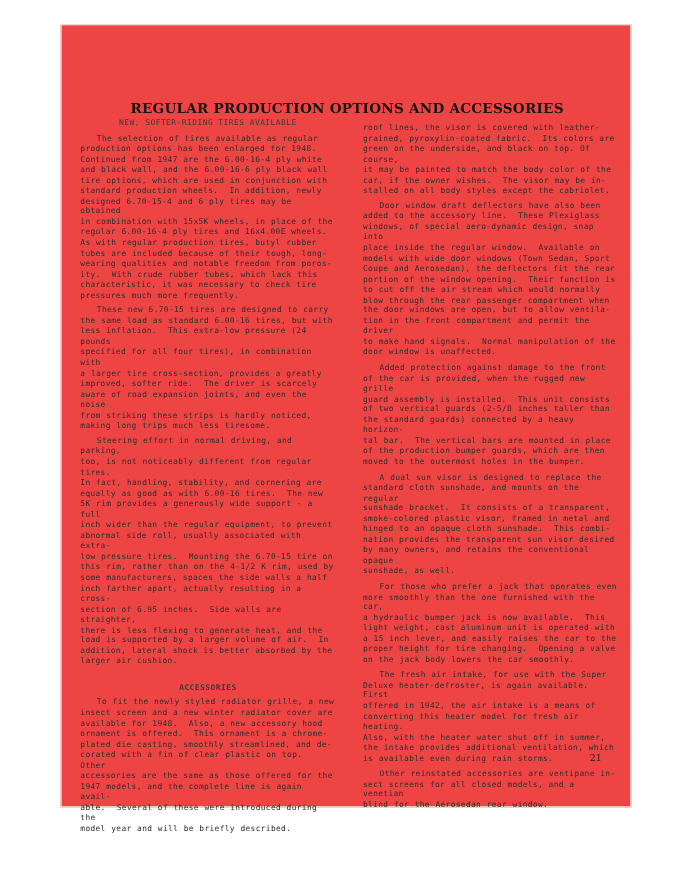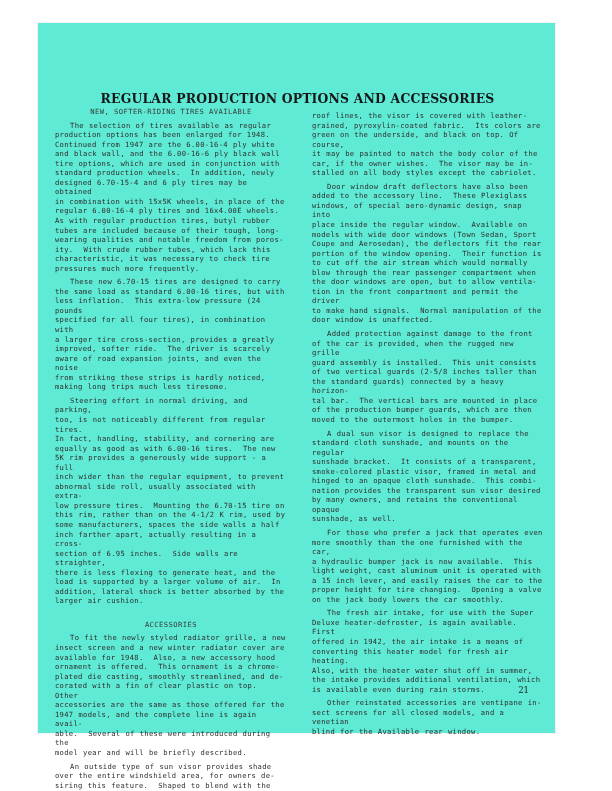--- a/index.html
+++ b/index.html
@@ -9,25 +9,25 @@
     background: #ffffff;
   }
   body {
     width: 612px;
     height: 791px;
     overflow: hidden;
     font-family: "DejaVu Sans Mono", "Liberation Mono", monospace;
   }
   .page-scan {
     position: absolute;
-    left: 37px;
+    left: 55px;
     top: 22px;
     width: 519px;
     height: 712px;
-    background: #5eead4;
+    background: #ef4444;
     border: 1px solid #f2f2f2;
     box-sizing: border-box;
   }
   .page-inner {
     position: absolute;
     left: 0;
     top: 0;
     width: 519px;
     height: 712px;
   }
@@ -58,20 +58,21 @@
     text-align: center;
     font-size: 7.15px;
     line-height: 9.55px;
     letter-spacing: 0.45px;
     color: #3a3a3a;
     white-space: pre;
     margin: 0;
   }
   .subhead.spaced-above {
     margin-top: 14px;
+    font-weight: bold;
   }
   .para {
     font-size: 7.15px;
     line-height: 9.55px;
     letter-spacing: 0.32px;
     color: #2e2e2e;
     margin: 4px;
     white-space: pre-wrap;
     word-spacing: 0.4px;
   }
@@ -142,23 +143,20 @@
         <p class="para">   To fit the newly styled radiator grille, a new
 insect screen and a new winter radiator cover are
 available for 1948.  Also, a new accessory hood
 ornament is offered.  This ornament is a chrome-
 plated die casting, smoothly streamlined, and de-
 corated with a fin of clear plastic on top.  Other
 accessories are the same as those offered for the
 1947 models, and the complete line is again avail-
 able.  Several of these were introduced during the
 model year and will be briefly described.</p>
-        <p class="para">   An outside type of sun visor provides shade
-over the entire windshield area, for owners de-
-siring this feature.  Shaped to blend with the</p>
       </div>
 
       <div class="col">
         <p class="para">roof lines, the visor is covered with leather-
 grained, pyroxylin-coated fabric.  Its colors are
 green on the underside, and black on top. Of course,
 it may be painted to match the body color of the
 car, if the owner wishes.  The visor may be in-
 stalled on all body styles except the cabriolet.</p>
         <p class="para">   Door window draft deflectors have also been
@@ -199,21 +197,21 @@
 on the jack body lowers the car smoothly.</p>
         <p class="para">   The fresh air intake, for use with the Super
 Deluxe heater-defroster, is again available.  First
 offered in 1942, the air intake is a means of
 converting this heater model for fresh air heating.
 Also, with the heater water shut off in summer,
 the intake provides additional ventilation, which
 is available even during rain storms.</p>
         <p class="para">   Other reinstated accessories are ventipane in-
 sect screens for all closed models, and a venetian
-blind for the Available rear window.</p>
+blind for the Aerosedan rear window.</p>
       </div>
 
     </div>
 
     <div class="page-number">21</div>
 
   </div>
 </div>
 
 </body></html>

